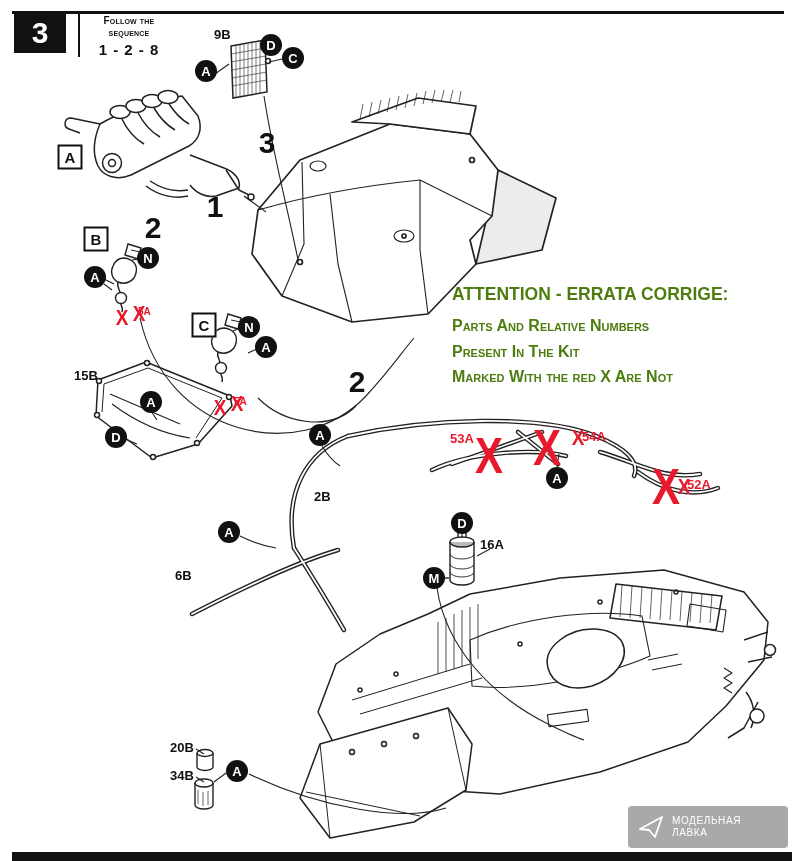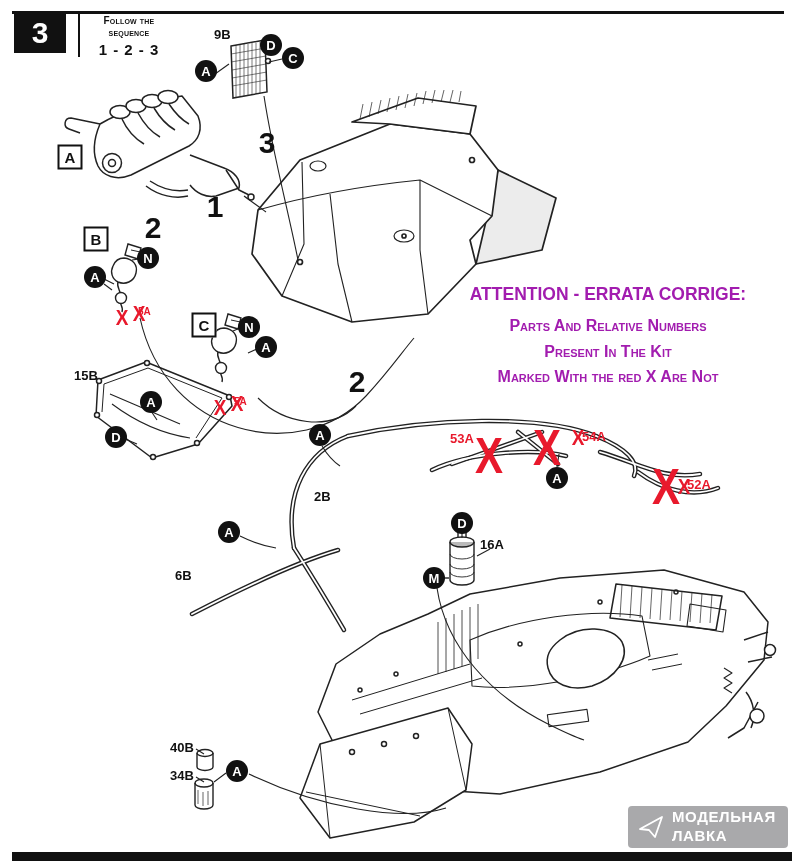--- a/index.html
+++ b/index.html
@@ -30,29 +30,29 @@
   .part-num.red { color:#e8192c; }
   .part-num.tiny { font-size:10px; }
   .big-num { position:absolute; font-weight:bold; font-size:30px; color:#111;
              transform:translate(-50%,-50%); z-index:6; }
   .red-x { position:absolute; color:#e8192c; font-weight:bold; z-index:7; line-height:1;
            transform:translate(-50%,-50%) scale(1,1.2); }
   .red-x.big { font-size:42px; }
   .red-x.small { font-size:19px; }
 
   
-  .attention { position:absolute; left:452px; top:284px; width:312px; text-align:center; color:#a21caf; z-index:6; }
+  .attention { position:absolute; left:452px; top:284px; width:312px; color:#4d7c0f; z-index:6; }
   .attention .title { font-size:17.5px; font-weight:bold; margin-bottom:8px; }
   .attention .line { font-size:16px; font-weight:bold; font-variant:small-caps; line-height:1.6; }
 
   
   .watermark { position:absolute; left:628px; top:806px; width:160px; height:42px; z-index:8;
                background:rgba(150,150,152,.82); border-radius:4px; display:flex; align-items:center;
                gap:8px; padding:4px 10px; color:#fff; }
-  .wm-text { font-size:15px; font-weight:bold; letter-spacing:.6px; line-height:1.25; }
+  .wm-text { font-size:10px; font-weight:normal; letter-spacing:.6px; line-height:1.25; }
 
   .bottom-bar { position:absolute; left:12px; bottom:0; width:780px; height:9px; background:#111; z-index:4; }
 </style>
 </head>
 <body>
 
 <svg class="layer-svg" width="792" height="861" viewBox="0 0 792 861">
 
   <defs>
     <g id="pump-part">
@@ -208,21 +208,21 @@
 </svg>
 
 <div class="top-rule"></div>
 <div class="step-box">
   <span>3</span>
 </div>
 <div class="header-divider"></div>
 <div class="seq">
   <div class="follow">Follow the</div>
   <div class="follow">sequence</div>
-  <div class="nums">1 - 2 - 3</div>
+  <div class="nums">1 - 2 - 8</div>
 </div>
 
 <div class="c-box" style="left:70px;top:157px">A</div>
 <div class="c-box" style="left:96px;top:239px">B</div>
 <div class="c-box" style="left:204px;top:325px">C</div>
 
 <div class="c-circle" style="left:271px;top:45px">D</div>
 <div class="c-circle" style="left:293px;top:58px">C</div>
 <div class="c-circle" style="left:206px;top:71px">A</div>
 <div class="c-circle" style="left:148px;top:258px">N</div>
@@ -236,21 +236,21 @@
 <div class="c-circle" style="left:229px;top:532px">A</div>
 <div class="c-circle" style="left:462px;top:523px">D</div>
 <div class="c-circle" style="left:434px;top:578px">M</div>
 <div class="c-circle" style="left:237px;top:771px">A</div>
 
 <span class="part-num" style="left:214px;top:27px">9B</span>
 <span class="part-num" style="left:74px;top:368px">15B</span>
 <span class="part-num" style="left:314px;top:489px">2B</span>
 <span class="part-num" style="left:175px;top:568px">6B</span>
 <span class="part-num" style="left:480px;top:537px">16A</span>
-<span class="part-num" style="left:170px;top:740px">40B</span>
+<span class="part-num" style="left:170px;top:740px">20B</span>
 <span class="part-num" style="left:170px;top:768px">34B</span>
 <span class="part-num red" style="left:450px;top:431px">53A</span>
 <span class="part-num red" style="left:582px;top:429px">54A</span>
 <span class="part-num red" style="left:687px;top:477px">52A</span>
 <span class="part-num red tiny" style="left:138px;top:306px">5A</span>
 <span class="part-num red tiny" style="left:234px;top:396px">5A</span>
 
 <span class="big-num" style="left:267px;top:143px">3</span>
 <span class="big-num" style="left:215px;top:207px">1</span>
 <span class="big-num" style="left:153px;top:228px">2</span>

